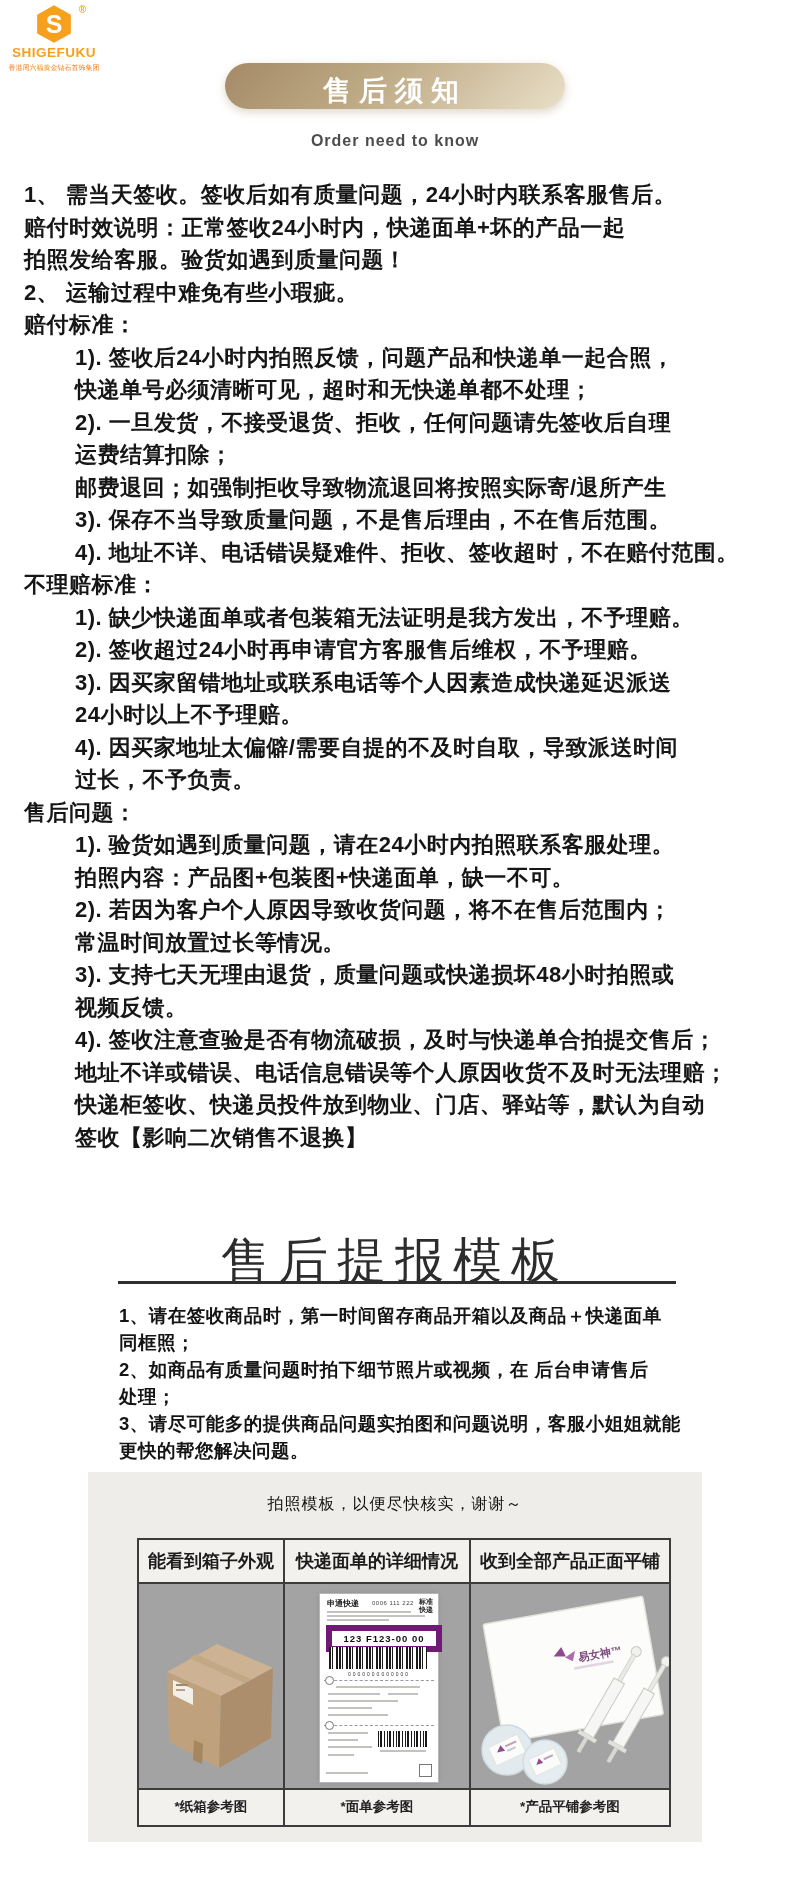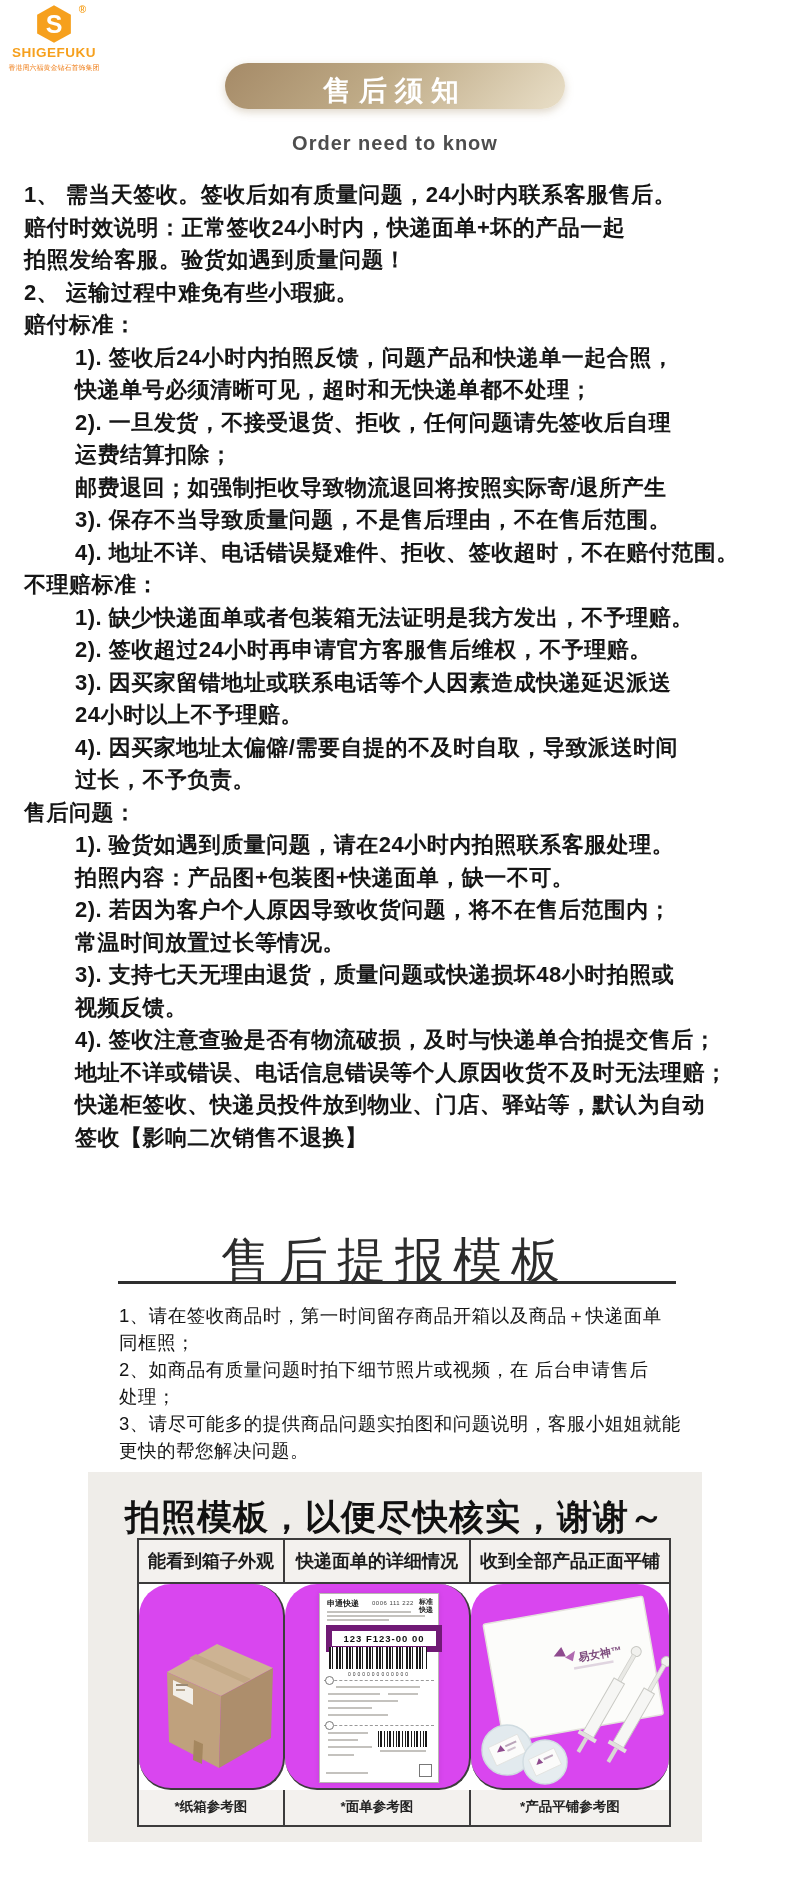--- a/index.html
+++ b/index.html
@@ -13,46 +13,46 @@
   .brand-name{margin-top:1px;font-size:13.5px;font-weight:bold;color:#f6a01d;letter-spacing:.5px;}
   .brand-sub{margin-top:3px;font-size:7px;color:#ef7f1a;white-space:nowrap;}
 
   
   .pill{position:absolute;left:50%;transform:translateX(-50%);top:63px;width:340px;height:46px;
         border-radius:28px;line-height:56px;text-align:center;color:#fff;
         font-size:28px;font-weight:bold;letter-spacing:8px;
         background:linear-gradient(135deg,#a58a67 0%,#bfab87 45%,#e9dfc8 100%);
         box-shadow:0 3px 8px rgba(160,138,100,.35);}
   .subtitle{position:absolute;left:0;top:132px;width:100%;text-align:center;
-        font-size:20px;font-weight:bold;color:#4d4d4d;letter-spacing:1px;}
+        font-size:16px;font-weight:bold;color:#4d4d4d;letter-spacing:1px;}
 
   
   .notice{position:absolute;left:24px;top:179px;width:760px;
         font-size:22px;line-height:32.5px;font-weight:600;letter-spacing:.5px;color:#161616;}
   .notice .tline{white-space:nowrap;}
   .notice .ind{padding-left:51px;}
 
   
   .h2{position:absolute;left:0;top:1228px;width:100%;text-align:center;
         font-size:49px;font-weight:400;letter-spacing:9px;color:#2c2c2c;}
   .h2-rule{position:absolute;left:118px;top:1281px;width:558px;height:3px;background:#2f2f2f;}
   .tlist{position:absolute;left:119px;top:1302px;width:600px;
-        font-size:18.5px;line-height:27px;font-weight:400;letter-spacing:.5px;color:#141414;}
+        font-size:18.5px;line-height:27px;font-weight:700;letter-spacing:.5px;color:#141414;}
 
   
   .panel{position:absolute;left:88px;top:1472px;width:614px;height:370px;background:#efede9;}
-  .panel-title{margin-top:22px;text-align:center;font-size:35px;font-weight:bold;color:#111;letter-spacing:1px;}
+  .panel-title{margin-top:22px;text-align:center;font-size:16px;font-weight:normal;color:#111;letter-spacing:1px;}
   .ptable{position:absolute;left:49px;top:66px;display:grid;
         grid-template-columns:146px 186px 198px;grid-template-rows:44px 206px 35px;
         border:2px solid #3c3c3c;background:#fff;}
   .cell{border-right:2px solid #3c3c3c;border-bottom:2px solid #3c3c3c;box-sizing:border-box;position:relative;overflow:hidden;}
   .cell.lastcol{border-right:none;}
   .cell.lastrow{border-bottom:none;}
   .th{background:#f3f1ee;font-size:18px;font-weight:bold;text-align:center;line-height:42px;color:#1c1c1c;}
-  .td{background:#d946ef;border-radius:32px;}
+  .td{background:#a3a3a3;}
   .tc{background:#f3f1ee;font-size:13.5px;font-weight:bold;text-align:center;line-height:33px;color:#222;}
 
   
   .waybill{position:absolute;left:34px;top:9px;width:118px;height:188px;background:#fff;
         border:1px solid #b9b7b3;box-shadow:0 0 5px rgba(0,0,0,.10);}
   .waybill>div{position:absolute;}
   .wb-courier{left:7px;top:4px;font-size:8px;font-weight:bold;color:#222;}
   .wb-num{left:52px;top:6px;font-size:6px;color:#444;letter-spacing:.5px;}
   .wb-serv{right:5px;top:4px;font-size:7px;font-weight:bold;text-align:right;line-height:8px;color:#222;}
   .wb-bar{background:#c4c2be;height:2px;}

